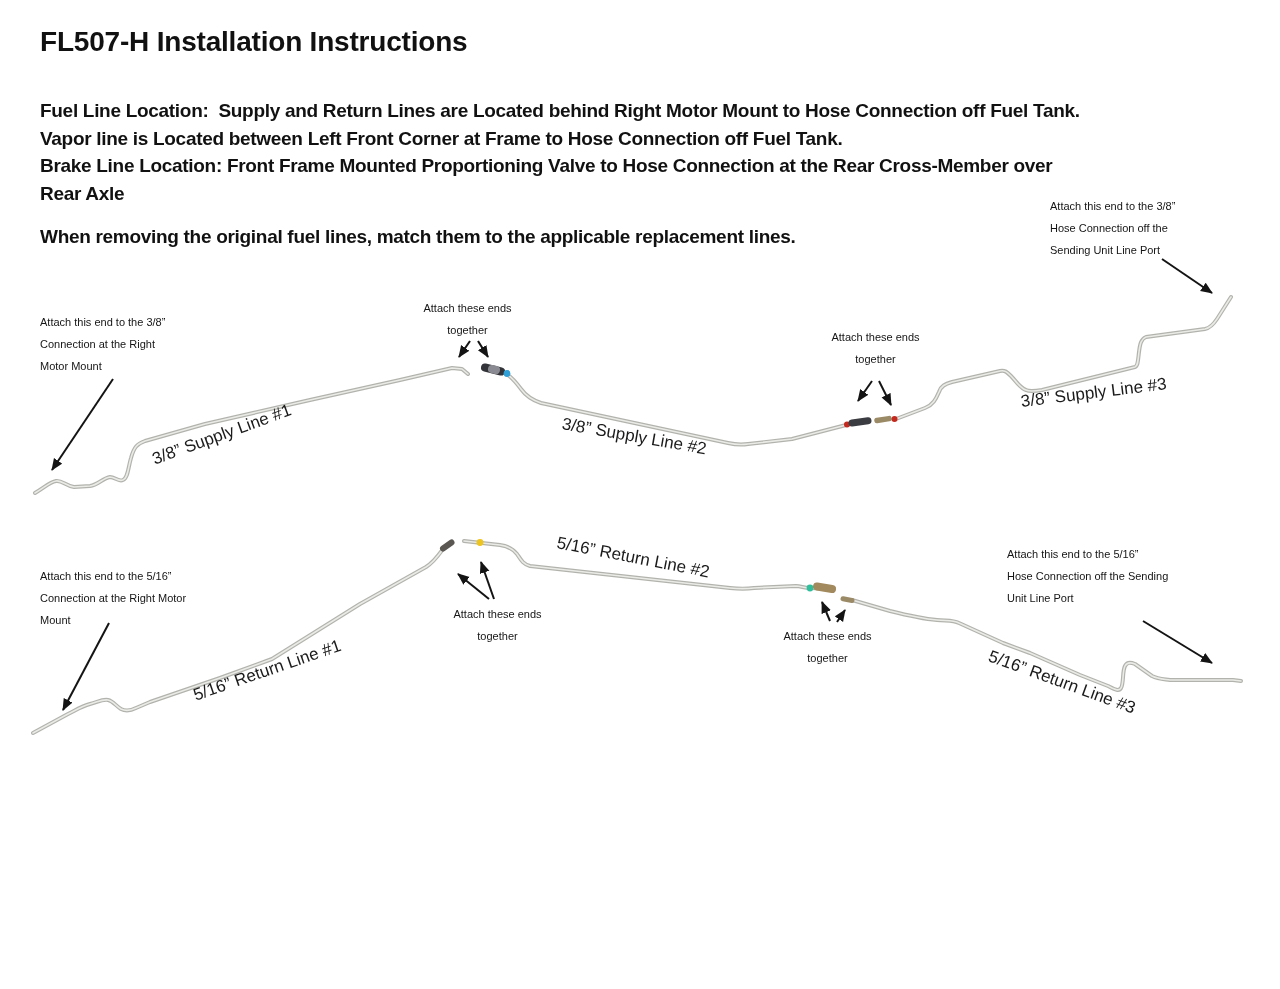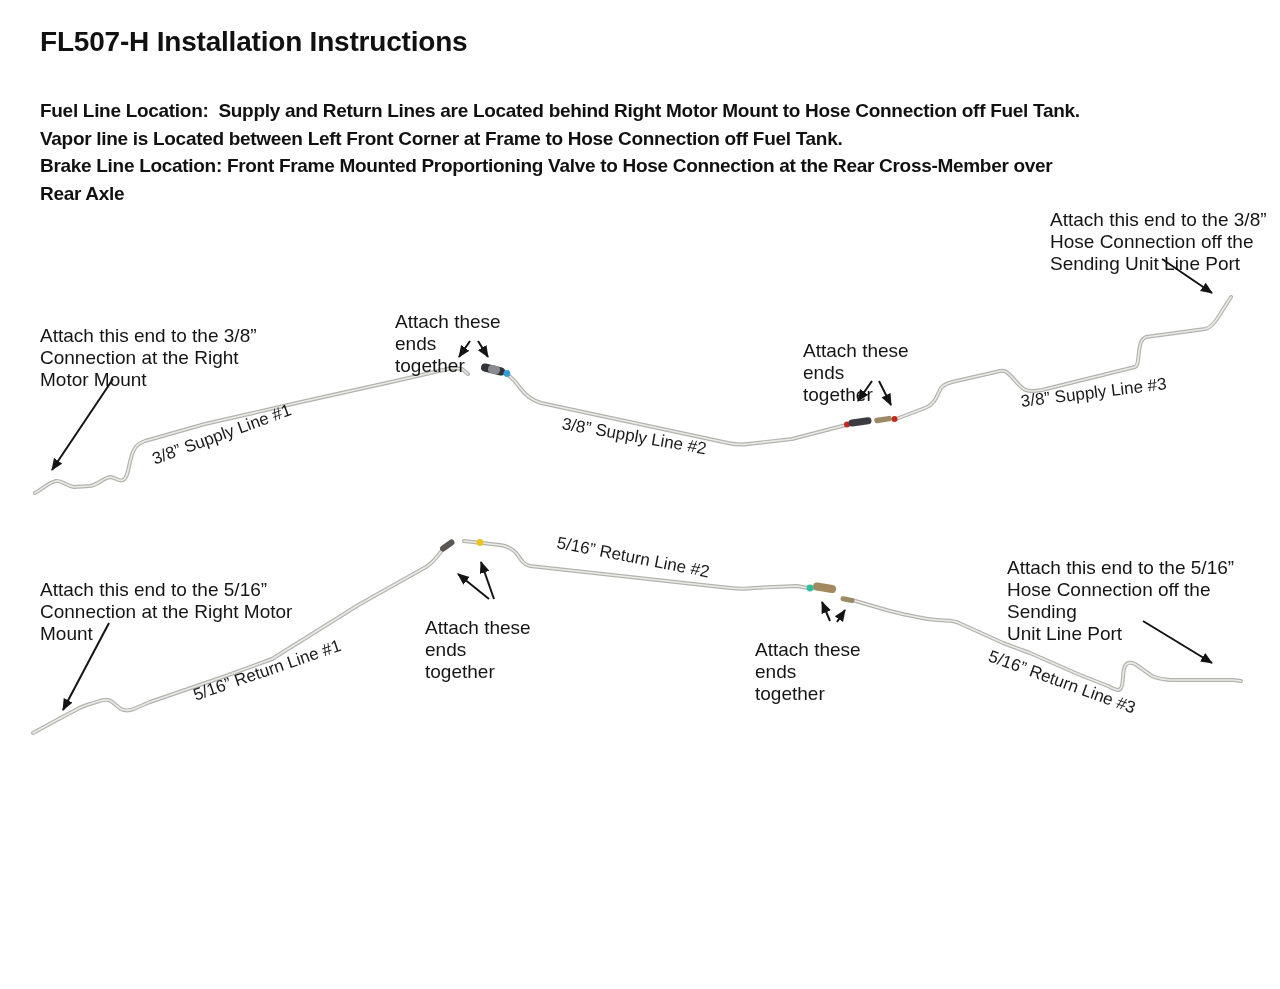--- a/index.html
+++ b/index.html
@@ -3,22 +3,22 @@
 <meta charset="utf-8">
 <style>
   html,body { margin:0; padding:0; background:#ffffff; }
   .page {
     position:relative; width:1280px; height:989px; background:#ffffff;
     font-family:"Liberation Sans", sans-serif; color:#111; overflow:hidden;
   }
   .abs { position:absolute; white-space:pre-wrap; }
   .title { font-size:28px; font-weight:bold; letter-spacing:-0.2px; }
   .body-bold { font-size:19px; font-weight:bold; line-height:27.5px; letter-spacing:-0.3px; }
-  .ann { font-size:19px; line-height:22px; color:#151515;margin-top:14px; }
-  .ann-center { }
+  .ann { font-size:11px; line-height:22px; color:#151515; }
+  .ann-center { text-align:center; }
   .line-label { font-size:17px; white-space:nowrap; transform-origin:0 50%; color:#1b1b1b; }
   .footer-note { font-size:16.5px; font-weight:bold; line-height:26.5px; letter-spacing:-0.2px; }
   svg.diagram { position:absolute; left:0; top:0; }
   .tube-base { fill:none; stroke:#b3b3ae; stroke-width:4; stroke-linejoin:round; stroke-linecap:round; }
   .tube-hi   { fill:none; stroke:#eaeae6; stroke-width:1.6; stroke-linejoin:round; stroke-linecap:round; }
   .arrow { stroke:#141414; stroke-width:2; fill:none; }
   .fit { fill:none; stroke-linecap:round; }
 </style>
 </head>
 <body>
@@ -100,20 +100,21 @@
     </g>
   </svg>
 
   <div class="abs title" style="left:40px; top:26px;">FL507-H Installation Instructions</div>
 
   <div class="abs body-bold" style="left:40px; top:85px;margin-top:12px;">Fuel Line Location:  Supply and Return Lines are Located behind Right Motor Mount to Hose Connection off Fuel Tank.
 Vapor line is Located between Left Front Corner at Frame to Hose Connection off Fuel Tank.
 Brake Line Location: Front Frame Mounted Proportioning Valve to Hose Connection at the Rear Cross-Member over
 Rear Axle</div>
 
+  <div class="abs body-bold" style="left:40px; top:223px;">When removing the original fuel lines, match them to the applicable replacement lines.</div>
 
   <div class="abs ann" style="left:40px; top:311px;">Attach this end to the 3/8”
 Connection at the Right
 Motor Mount</div>
   <div class="abs ann ann-center" style="left:395px; top:297px; width:145px;">Attach these ends
 together</div>
   <div class="abs ann ann-center" style="left:803px; top:326px; width:145px;">Attach these ends
 together</div>
   <div class="abs ann" style="left:1050px; top:195px;">Attach this end to the 3/8”
 Hose Connection off the

